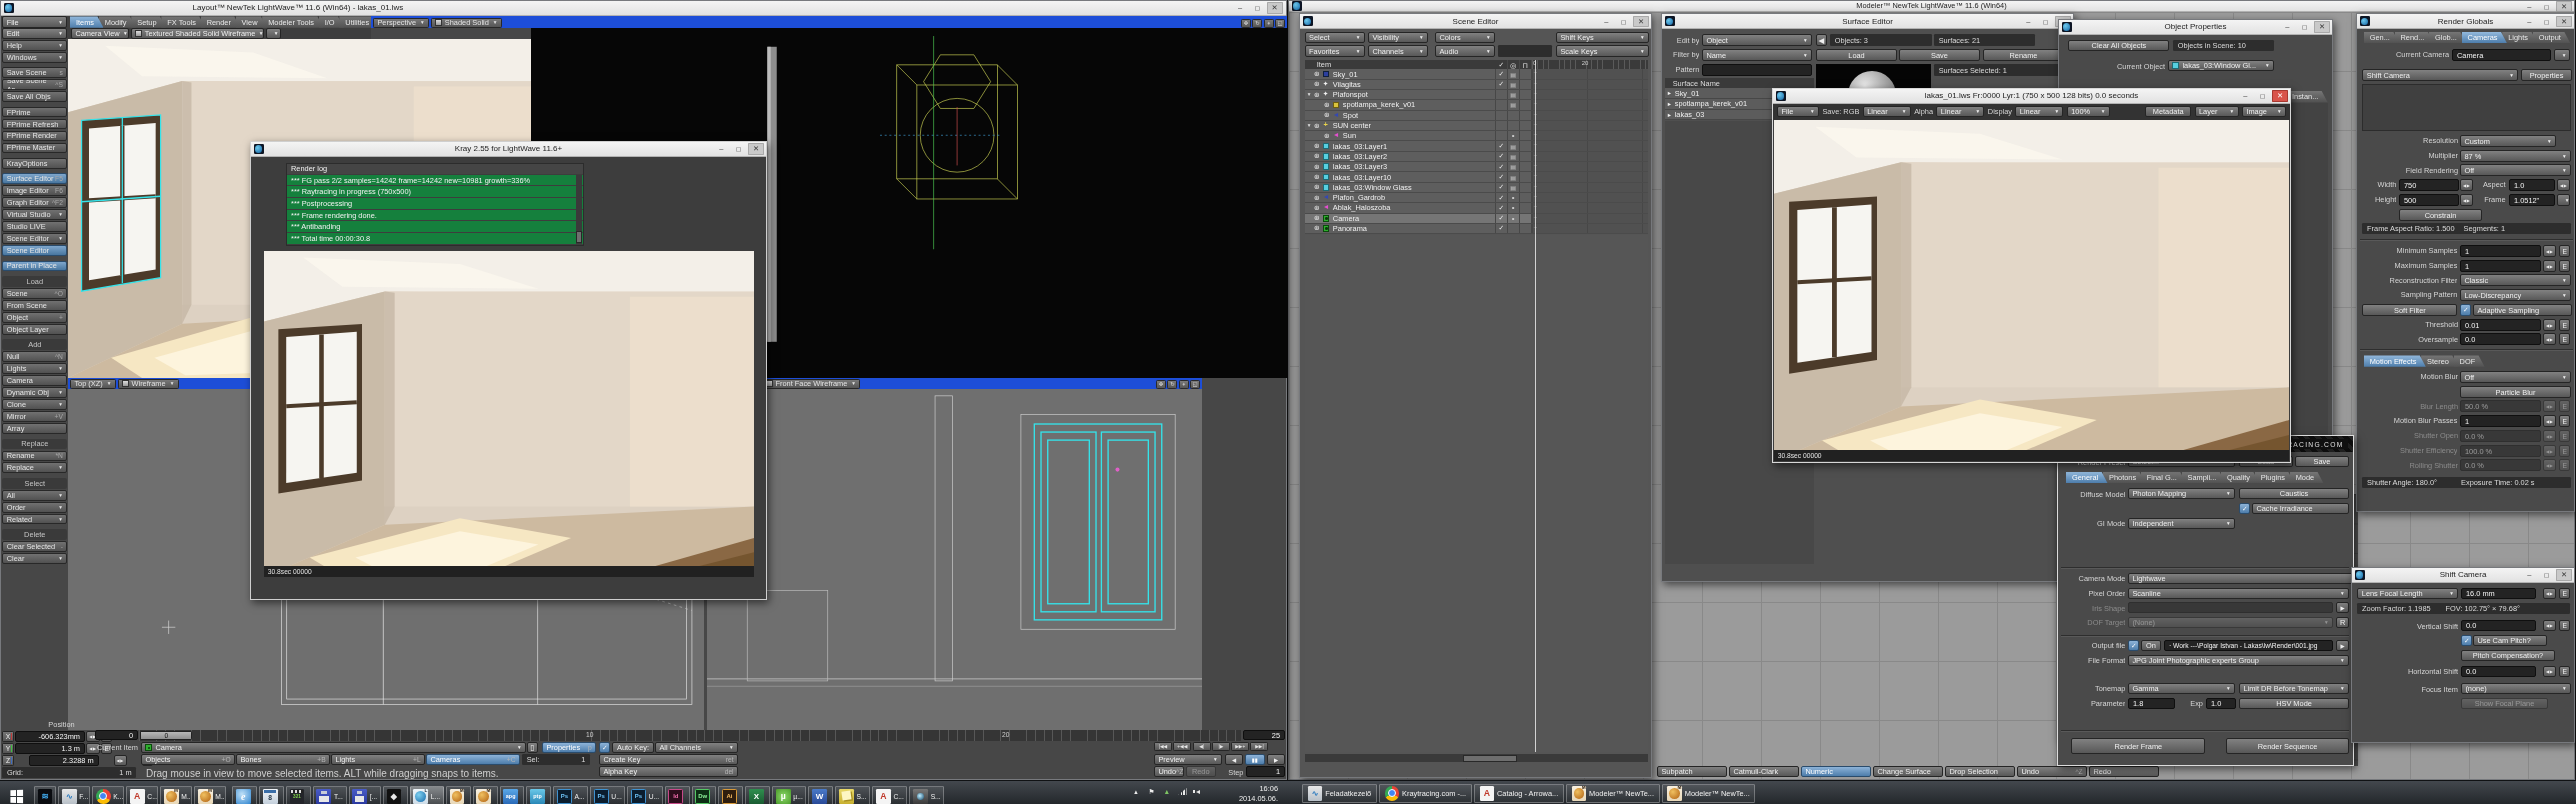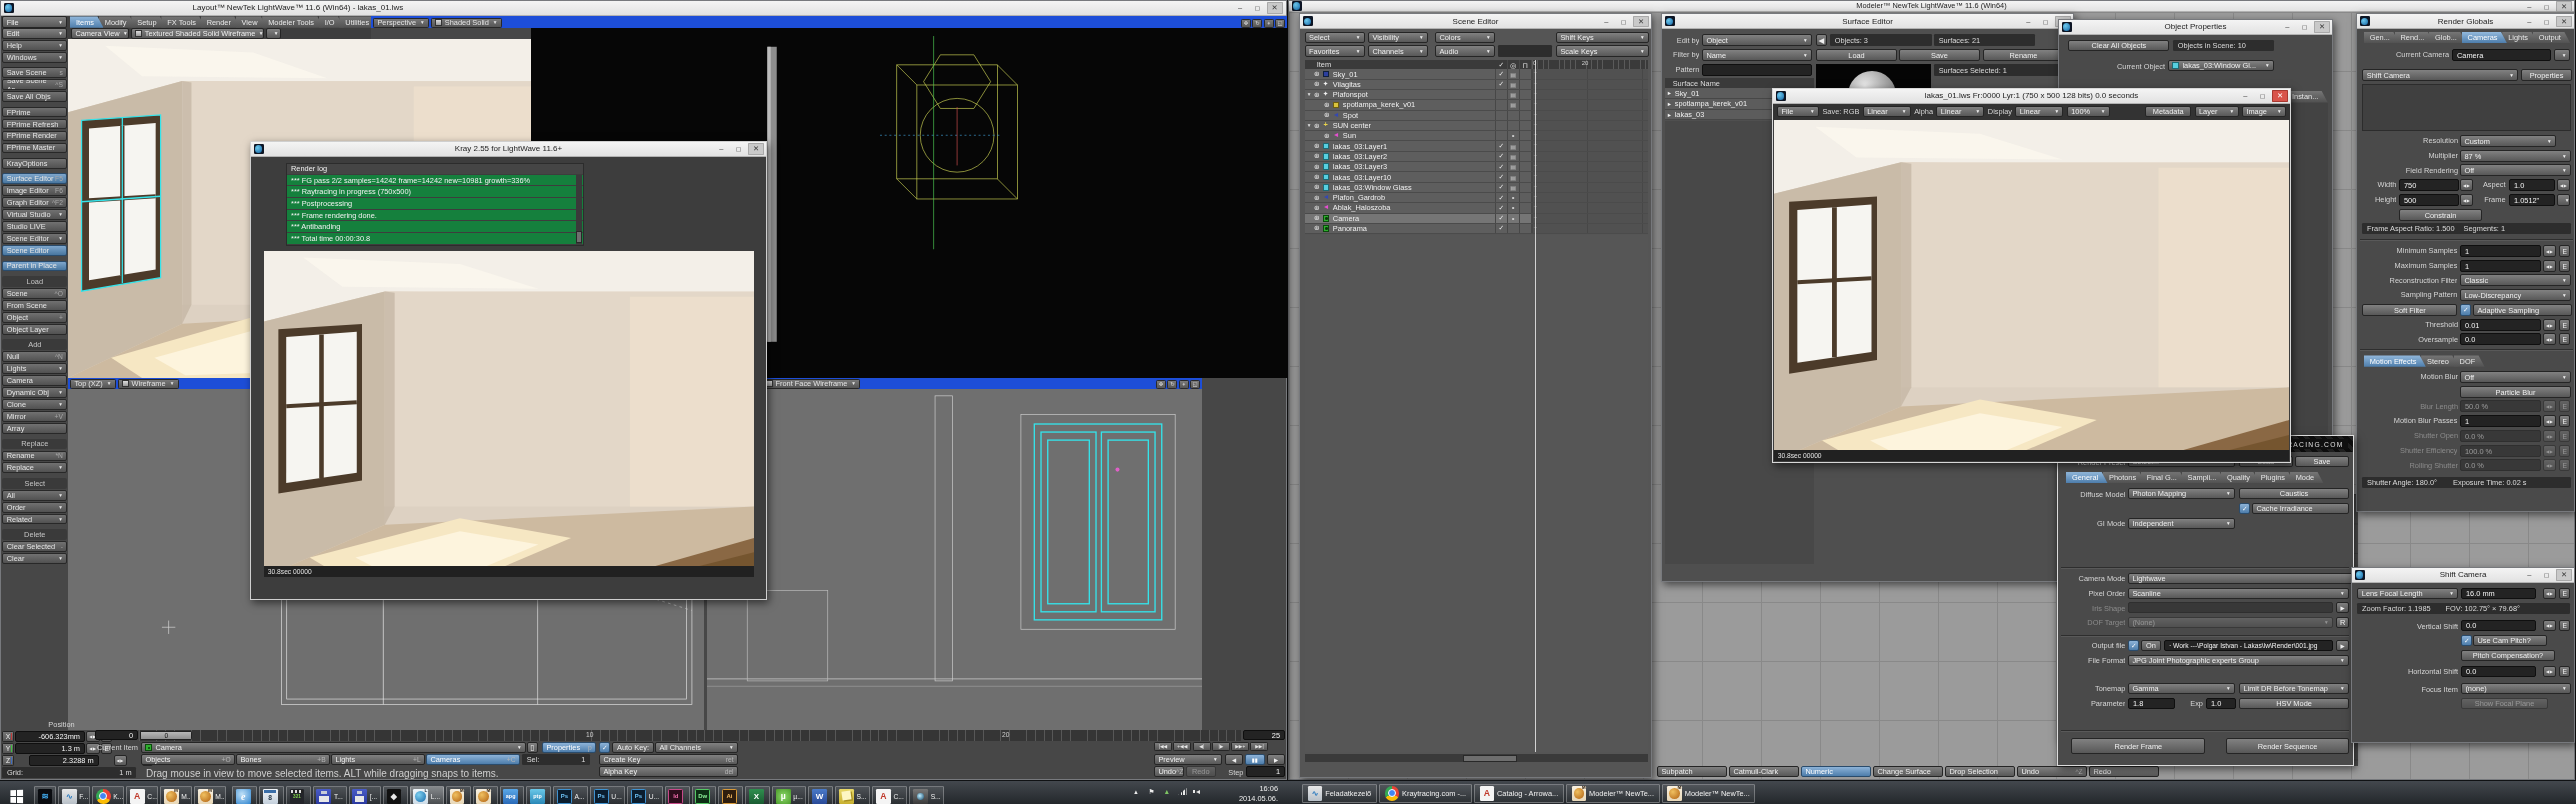--- a/index.html
+++ b/index.html
@@ -1338,21 +1338,21 @@
     <div class="spin dim" style="position:absolute;left:186px;top:431px">◀▶</div>
     <div class="eb dim" style="position:absolute;left:202px;top:431px">E</div>
     <div class="lbl dim" style="position:absolute;left:27px;top:447px;width:74px">Rolling Shutter</div>
     <div class="inp dim" style="position:absolute;left:103px;top:445px;width:81px">
         <span>0.0 %</span>
       </div>
     <div class="spin dim" style="position:absolute;left:186px;top:445px">◀▶</div>
     <div class="eb dim" style="position:absolute;left:202px;top:445px">E</div>
     <div class="nfo" style="position:absolute;left:5.4px;top:463px;width:209px;height:10.7px">
         <span>Shutter Angle: 180.0°</span>
-        <span style="margin-left:16px">Exposure Time: 0.02 s</span>
+        <span style="margin-left:24px">Exposure Time: 0.02 s</span>
       </div>
   </div>
 
   <div class="win" style="left:2057px;top:435px;width:297px;height:331px;z-index:8;border:1.3px solid #dcdcdc;background:#4a4a4a">
     <div style="position:absolute;left:0;top:0;width:100%;height:16px;background:#141414;background-image:repeating-linear-gradient(45deg,#1f1f1f 0 4px,#0d0d0d 4px 8px);display:flex;align-items:center;justify-content:flex-end;padding-right:5.4px">
       <span style="font-size:6.7px;letter-spacing:1.3px;color:#e0e0e0;background:#101010;padding:1.3px 4px">KRAYTRACING.COM</span>
     </div>
     <div class="lbl" style="position:absolute;left:5.4px;top:21.5px;width:62px">Render Preset</div>
     <div class="dd" style="position:absolute;left:70px;top:20px;width:107px">
         <span>Select...</span>

